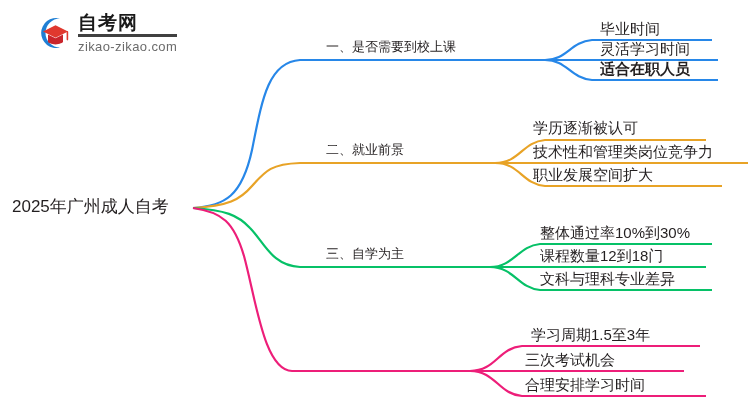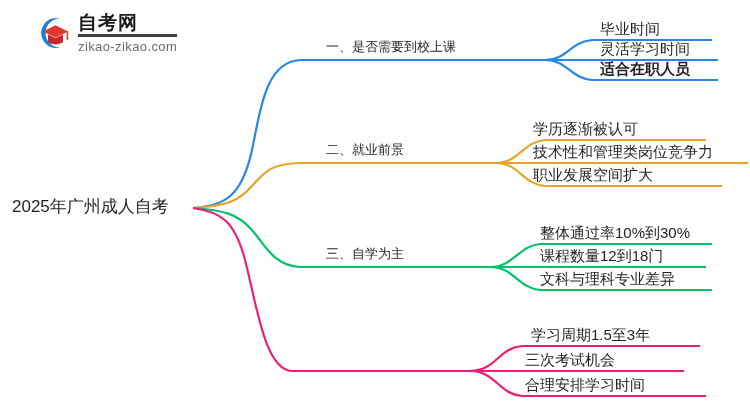--- a/index.html
+++ b/index.html
@@ -140,21 +140,21 @@
   </svg>
 
   <div class="node-label" id="root-label">2025年广州成人自考</div>
 
   <div class="node-label branch-label" style="left:326px; top:40px;">一、是否需要到校上课</div>
   <div class="node-label leaf-label" style="left:600px; top:21px;">毕业时间</div>
   <div class="node-label leaf-label" style="left:600px; top:41px;">灵活学习时间</div>
   <div class="node-label leaf-label" style="left:600px; top:61px;font-weight:bold;">适合在职人员</div>
 
   <div class="node-label branch-label" style="left:326px; top:143px;">二、就业前景</div>
-  <div class="node-label leaf-label" style="left:533px; top:121px;">学历逐渐被认可</div>
+  <div class="node-label leaf-label" style="left:533px; top:121px;font-family:Liberation Serif, serif;">学历逐渐被认可</div>
   <div class="node-label leaf-label" style="left:533px; top:144px;">技术性和管理类岗位竞争力</div>
   <div class="node-label leaf-label" style="left:533px; top:167px;">职业发展空间扩大</div>
 
   <div class="node-label branch-label" style="left:326px; top:247px;">三、自学为主</div>
   <div class="node-label leaf-label" style="left:540px; top:225px;">整体通过率10%到30%</div>
   <div class="node-label leaf-label" style="left:540px; top:248px;">课程数量12到18门</div>
   <div class="node-label leaf-label" style="left:540px; top:271px;">文科与理科专业差异</div>
 
   <div class="node-label leaf-label" style="left:531px; top:327px;">学习周期1.5至3年</div>
   <div class="node-label leaf-label" style="left:525px; top:352px;">三次考试机会</div>

